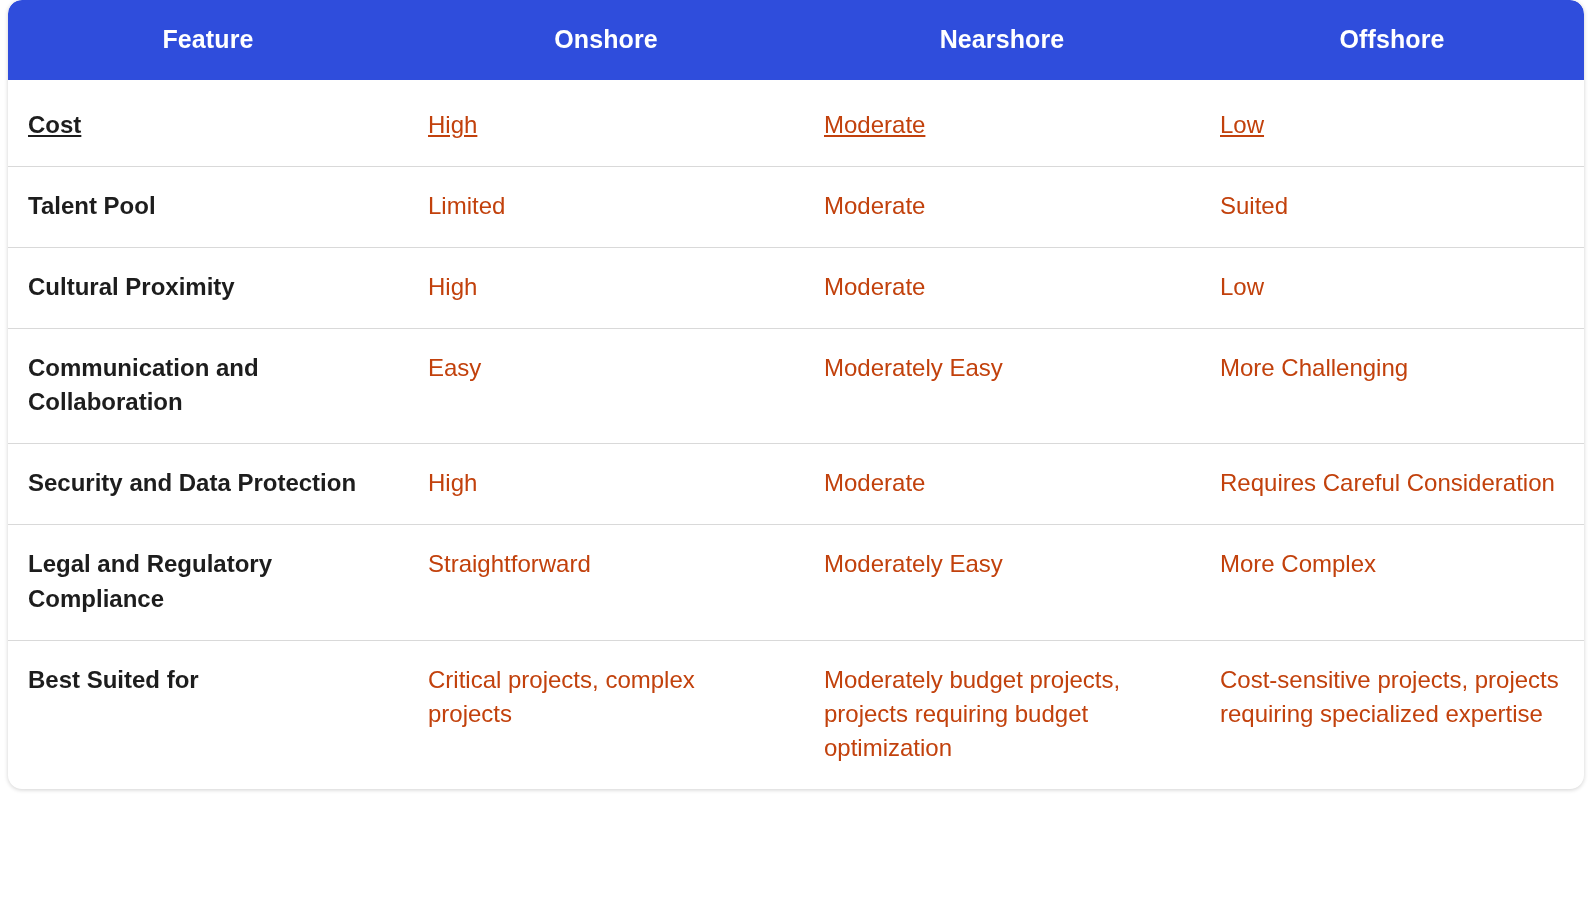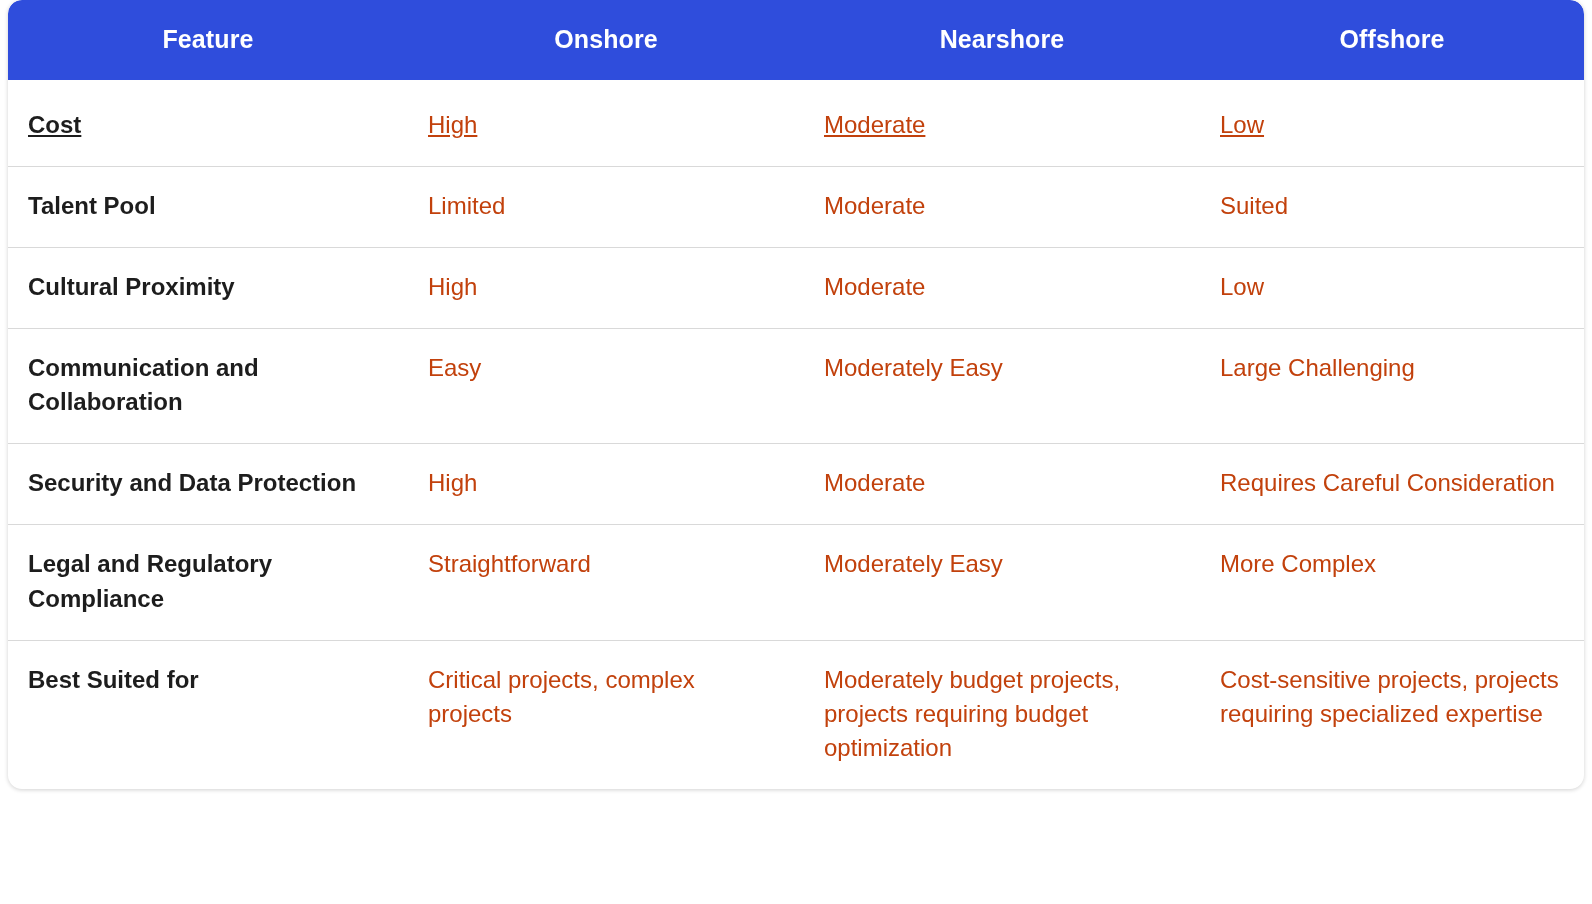--- a/index.html
+++ b/index.html
@@ -110,21 +110,21 @@
       <tr>
         <td class="feature">Cultural Proximity</td>
         <td>High</td>
         <td>Moderate</td>
         <td>Low</td>
       </tr>
       <tr>
         <td class="feature">Communication and Collaboration</td>
         <td>Easy</td>
         <td>Moderately Easy</td>
-        <td>Large Challenging</td>
+        <td>More Challenging</td>
       </tr>
       <tr>
         <td class="feature">Security and Data Protection</td>
         <td>High</td>
         <td>Moderate</td>
         <td>Requires Careful Consideration</td>
       </tr>
       <tr>
         <td class="feature">Legal and Regulatory Compliance</td>
         <td>Straightforward</td>

